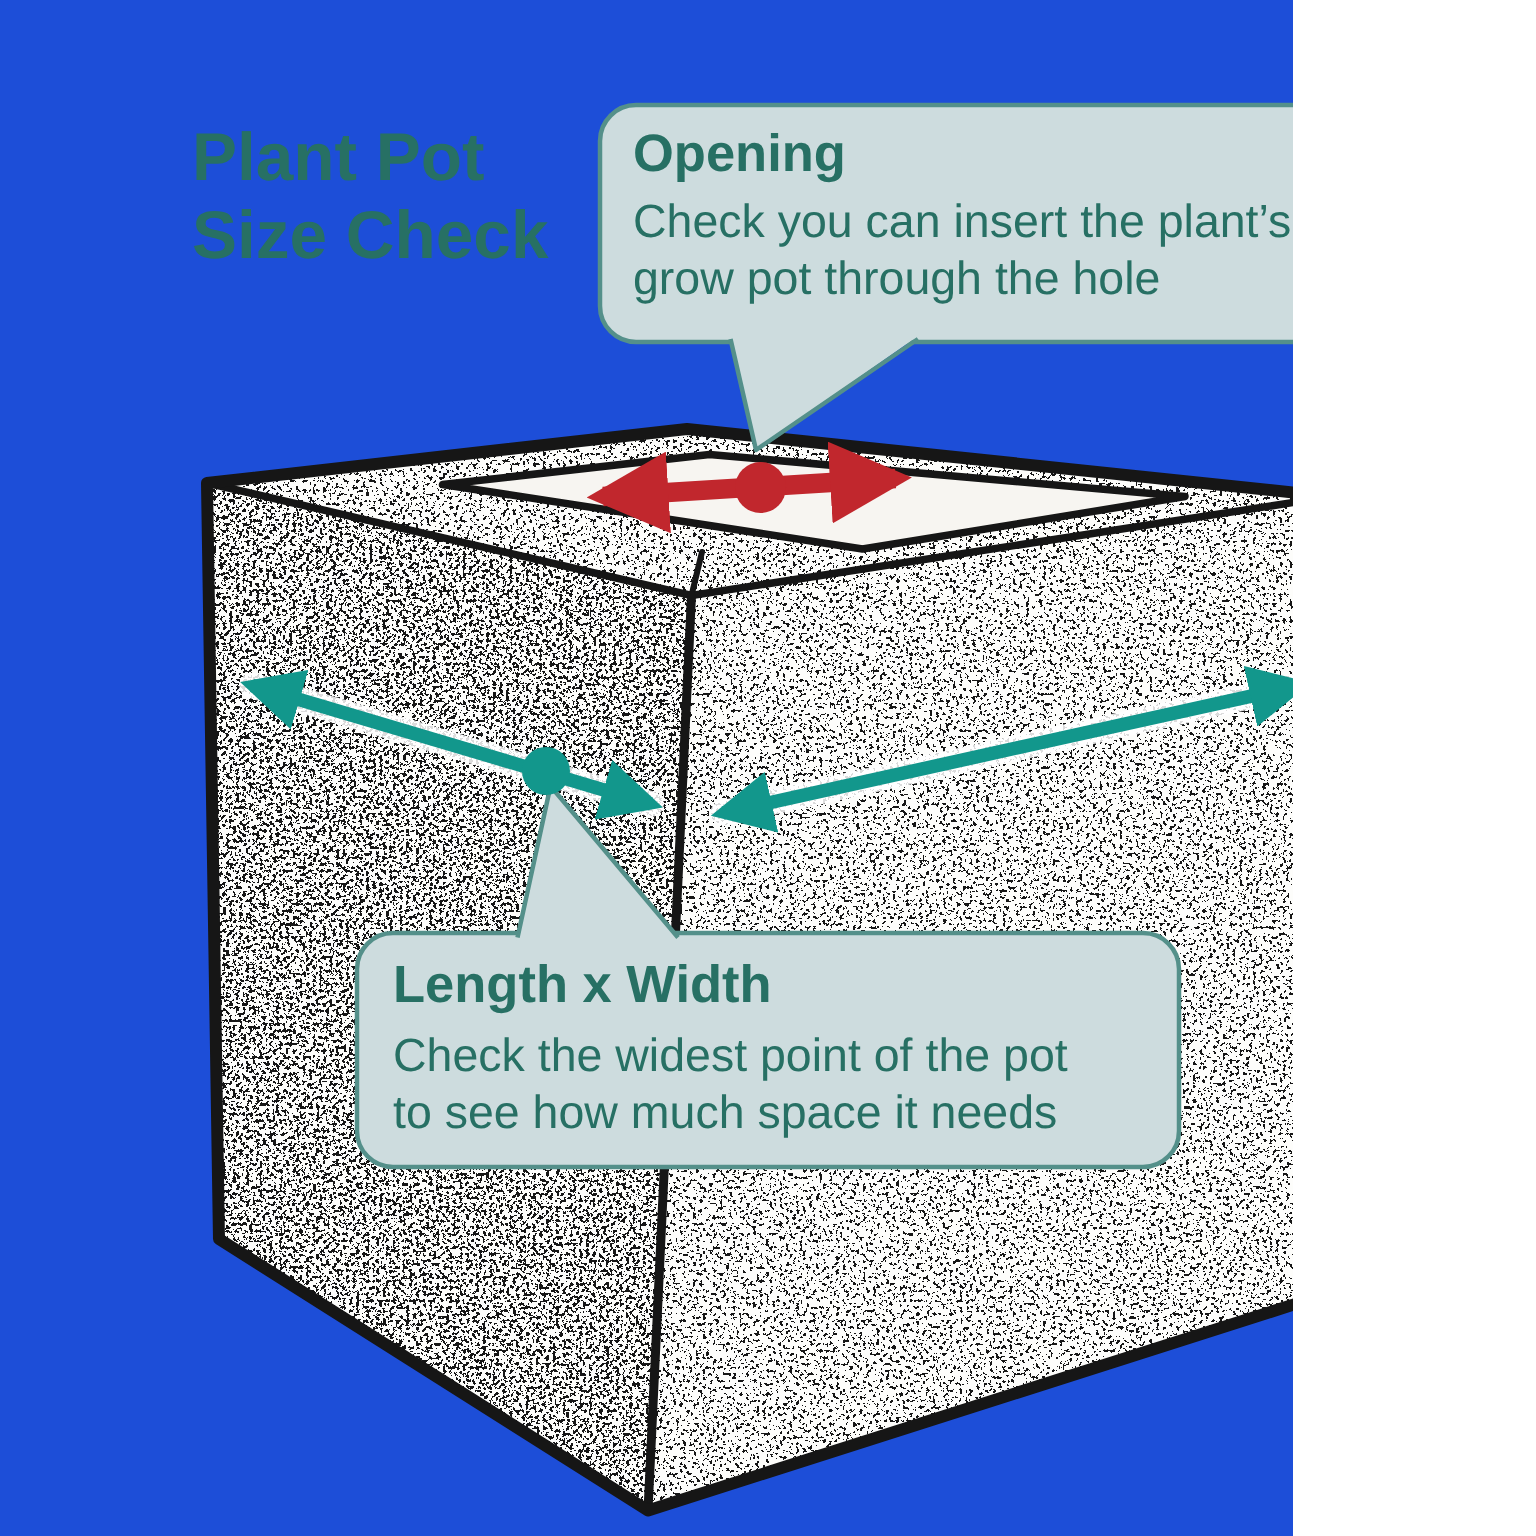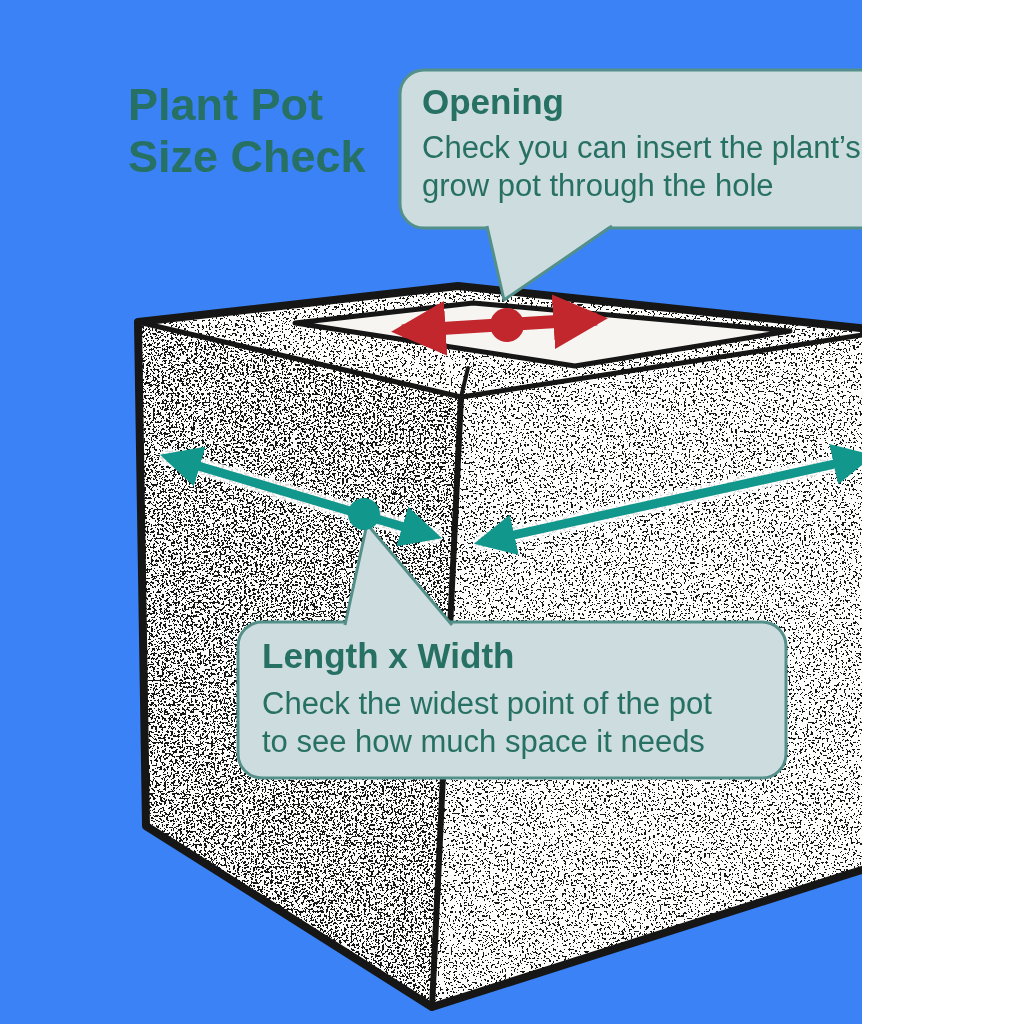--- a/index.html
+++ b/index.html
@@ -1,16 +1,16 @@
 <!DOCTYPE html>
 <html style="--heading: #277064; --body: #277064; --teal: #12978c; --red: #c1272d; --ink: #161616; --bubble-fill: #cddcde; --bubble-border: #54908a;"><head>
 <meta charset="utf-8">
 <style>
   html,body{margin:0;padding:0;background:#ffffff;}
-  .stage{width:862px;height:1024px;position:relative;background:#3b82f6;overflow:hidden;}
+  .stage{width:862px;height:1024px;position:relative;background:#1d4ed8;overflow:hidden;}
   svg text{font-family:"Liberation Sans","DejaVu Sans",sans-serif;}
   .title-text{fill:var(--heading);font-weight:bold;font-size:45px;}
   .callout-heading{fill:var(--heading);font-weight:bold;font-size:35px;}
   .callout-body{fill:var(--body);font-size:31px;font-weight:normal;}
   .bubble{fill:var(--bubble-fill);stroke:var(--bubble-border);stroke-width:3;}
   .bubble-tail-fill{fill:var(--bubble-fill);}
   .bubble-tail-stroke{fill:none;stroke:var(--bubble-border);stroke-width:3;stroke-linejoin:round;}
   .ink-edge{fill:none;stroke:var(--ink);stroke-linejoin:round;stroke-linecap:round;}
   .teal-line{stroke:var(--teal);stroke-width:9;fill:none;}
   .halo-line{stroke:#ffffff;stroke-width:17;stroke-opacity:.85;fill:none;stroke-linecap:round;}

